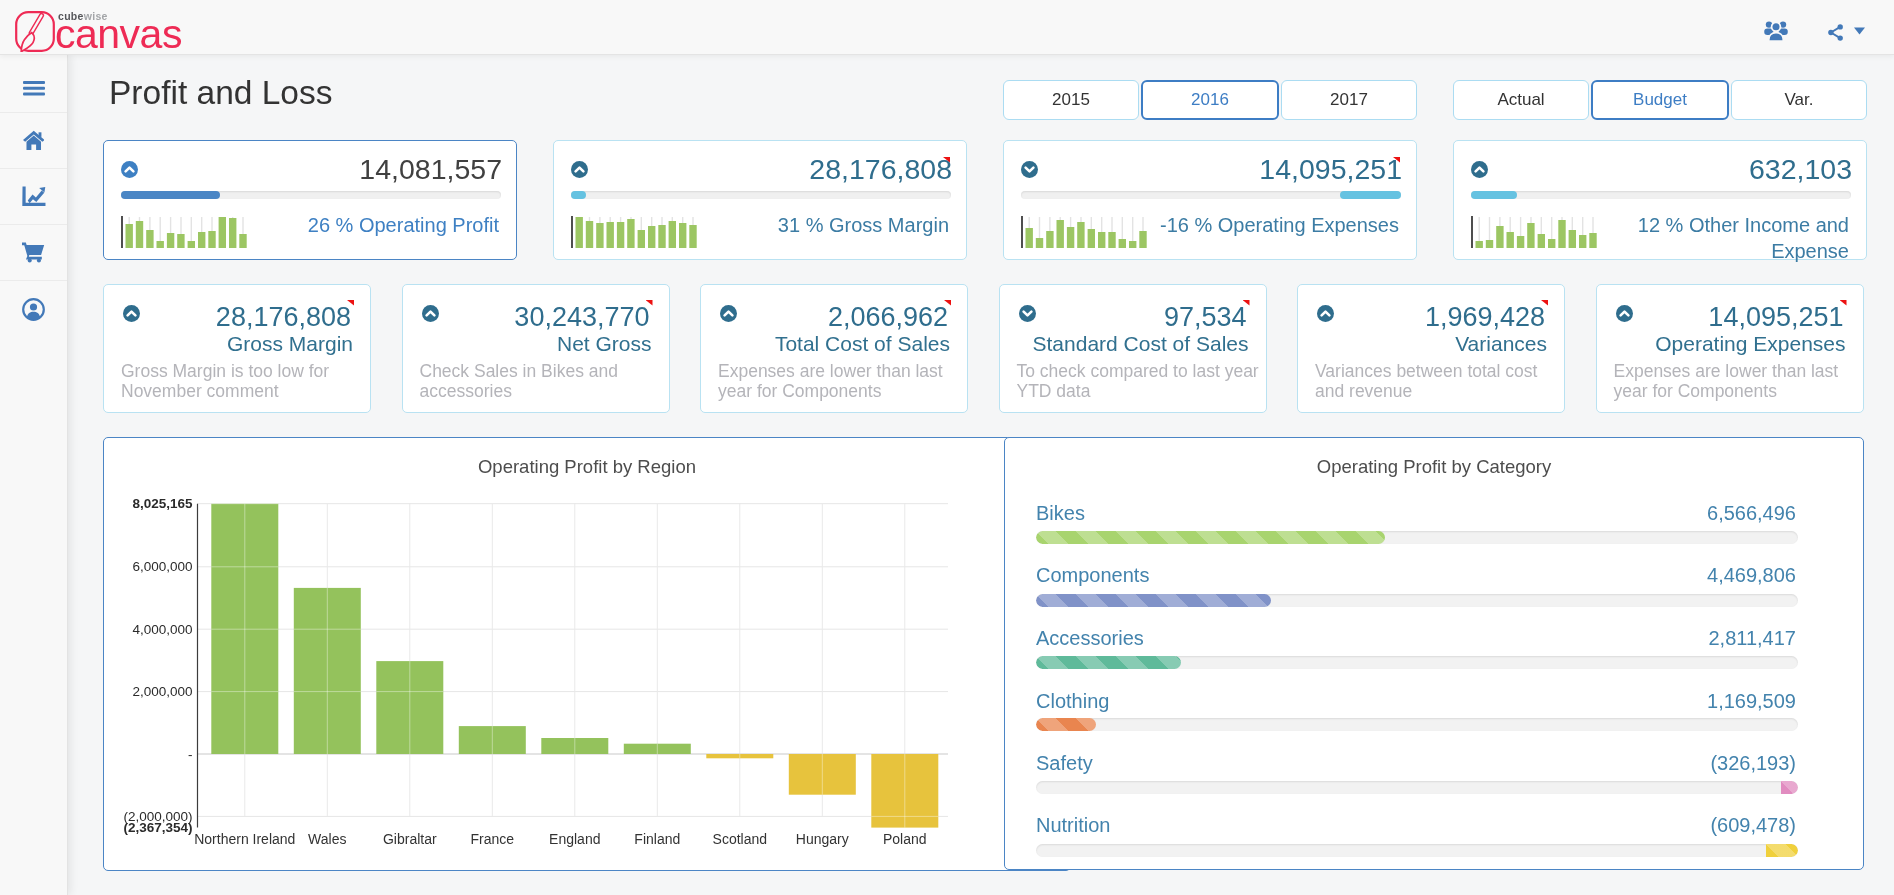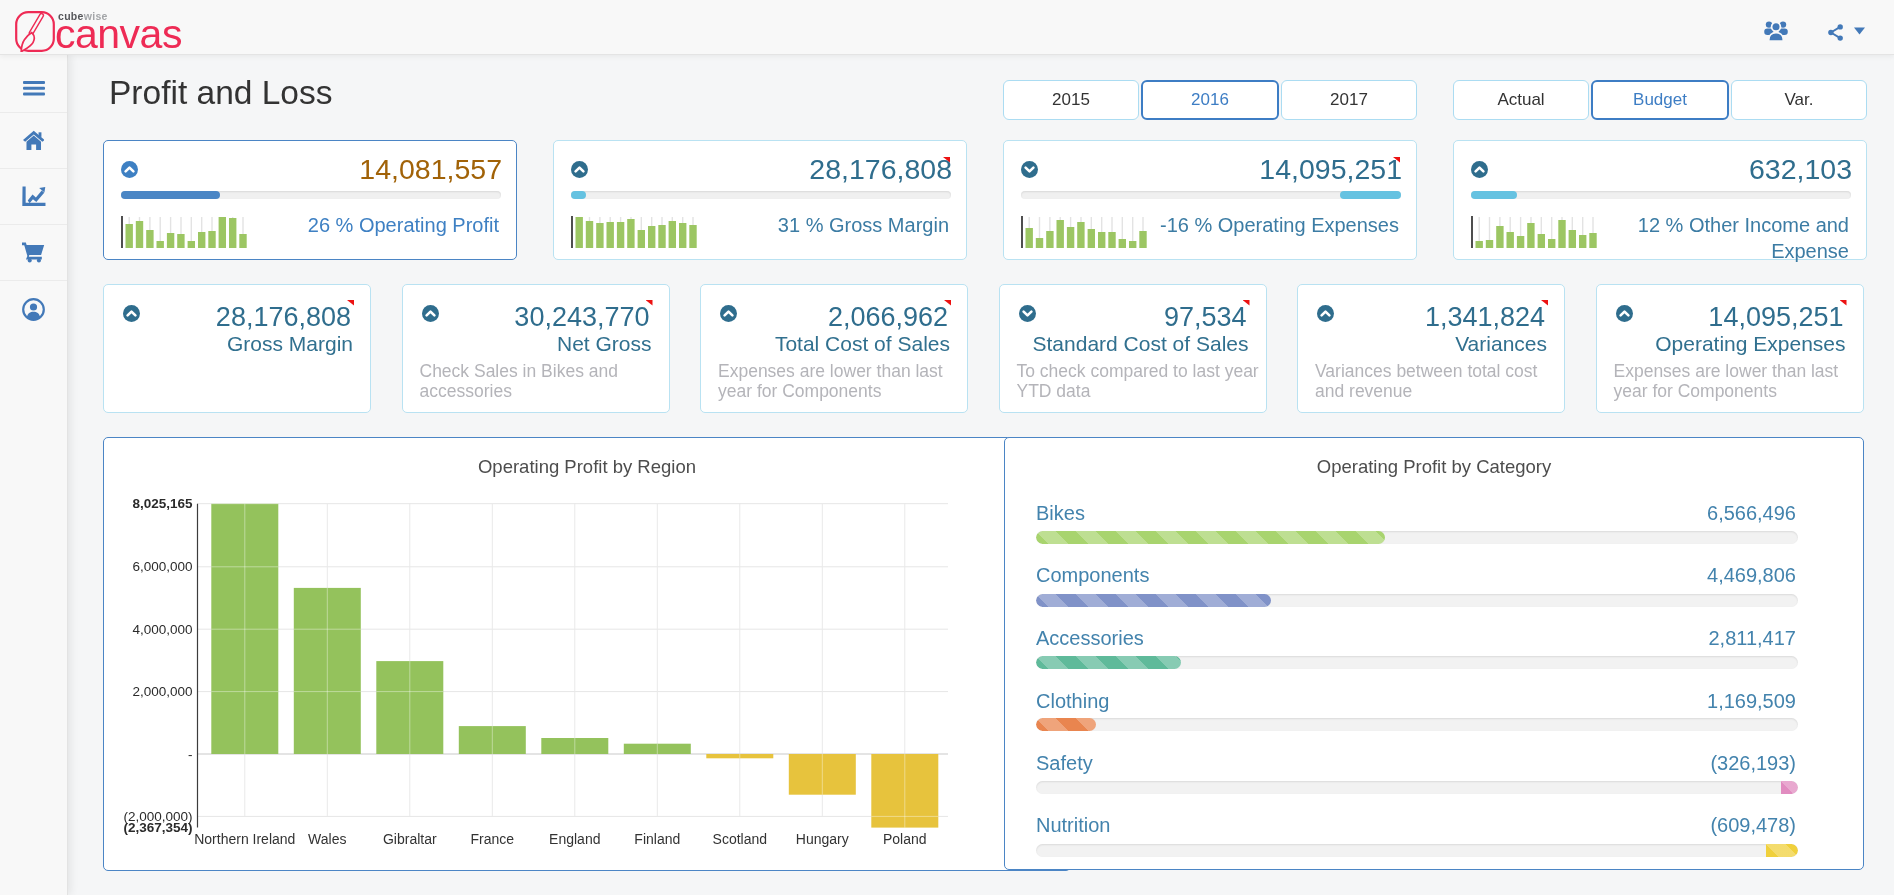--- a/index.html
+++ b/index.html
@@ -17,21 +17,21 @@
 .pagetitle { position:absolute; left:109px; top:74px; font-size:33.5px; color:#333; }
 .btngroup { position:absolute; top:80px; width:414px; height:40px; display:flex; }
 .btn { flex:1; background:#fff; border:1px solid #abdcf2; border-radius:6px; font-size:17px; color:#333; display:flex; align-items:center; justify-content:center; margin-right:2px;text-align:center; }
 .btn:last-child { margin-right:0; }
 .btn.sel { border:2px solid #3d7dc4; color:#3d7dc4; }
 
 .kpi { position:absolute; top:140px; width:414px; height:120px; background:#fff; border:1px solid #b9e2f2; border-radius:5px; }
 .kpi.sel { border:1px solid #4b85c5; }
 .kpi .circ { position:absolute; left:17px; top:20px; }
 .kpi .num { position:absolute; right:14px; top:12px; font-size:28.5px; color:#2f6d8d; }
-.kpi.sel .num { color:#a16207; }
+.kpi.sel .num { color:#404040; }
 .kpi .marker { position:absolute; right:16px; top:16px; width:7px; height:5.5px; background:#ec1212; clip-path:polygon(0 0, 100% 0, 100% 100%); }
 .kpi .prog { position:absolute; left:17px; top:50px; width:380px; height:8px; background:#f0f0f0; border-radius:5px; box-shadow:inset 0 1px 2px rgba(0,0,0,.1); }
 .kpi .prog .fill { height:8px; border-radius:5px; background:#65c2e1; }
 .kpi .prog .fillr { height:8px; border-radius:5px; background:#65c2e1; float:right; }
 .kpi.sel .prog .fill { background:#4a86c5; }
 .kpi .spark { position:absolute; left:17px; top:74px; }
 .kpi .lbl { position:absolute; right:17px; top:71px; font-size:20px; color:#3c7ca4; text-align:right; line-height:26px; }
 .kpi.sel .lbl { color:#3e80c3; }
 
 .mini { position:absolute; top:284px; width:268px; height:129px; background:#fff; border:1px solid #b9e2f2; border-radius:5px; }
@@ -299,20 +299,21 @@
     <div class="lbl" style="width:222px;">12 % Other Income and Expense</div>
   </div>
 <div class="mini" style="left:103px;">
     <svg class="circ" width="17" height="17" viewBox="0 0 17 17">
       <circle cx="8.5" cy="8.5" r="8.5" fill="#2f6d8d"></circle>
       <path d="M4.6,10.4 L8.5,6.6 L12.4,10.4" fill="none" stroke="#fff" stroke-width="2.6" stroke-linecap="round" stroke-linejoin="round"></path>
     </svg>
     <div class="num">28,176,808</div>
     <div class="marker"></div>
     <div class="ttl">Gross Margin</div>
+    <div class="desc">Gross Margin is too low for November comment</div>
   </div>
 <div class="mini" style="left:401.5px;">
     <svg class="circ" width="17" height="17" viewBox="0 0 17 17">
       <circle cx="8.5" cy="8.5" r="8.5" fill="#2f6d8d"></circle>
       <path d="M4.6,10.4 L8.5,6.6 L12.4,10.4" fill="none" stroke="#fff" stroke-width="2.6" stroke-linecap="round" stroke-linejoin="round"></path>
     </svg>
     <div class="num">30,243,770</div>
     <div class="marker"></div>
     <div class="ttl">Net Gross</div>
     <div class="desc">Check Sales in Bikes and accessories</div>
@@ -335,21 +336,21 @@
     <div class="num">97,534</div>
     <div class="marker"></div>
     <div class="ttl">Standard Cost of Sales</div>
     <div class="desc">To check compared to last year YTD data</div>
   </div>
 <div class="mini" style="left:1297px;">
     <svg class="circ" width="17" height="17" viewBox="0 0 17 17">
       <circle cx="8.5" cy="8.5" r="8.5" fill="#2f6d8d"></circle>
       <path d="M4.6,10.4 L8.5,6.6 L12.4,10.4" fill="none" stroke="#fff" stroke-width="2.6" stroke-linecap="round" stroke-linejoin="round"></path>
     </svg>
-    <div class="num">1,341,824</div>
+    <div class="num">1,969,428</div>
     <div class="marker"></div>
     <div class="ttl">Variances</div>
     <div class="desc">Variances between total cost and revenue</div>
   </div>
 <div class="mini" style="left:1595.5px;">
     <svg class="circ" width="17" height="17" viewBox="0 0 17 17">
       <circle cx="8.5" cy="8.5" r="8.5" fill="#2f6d8d"></circle>
       <path d="M4.6,10.4 L8.5,6.6 L12.4,10.4" fill="none" stroke="#fff" stroke-width="2.6" stroke-linecap="round" stroke-linejoin="round"></path>
     </svg>
     <div class="num">14,095,251</div>

